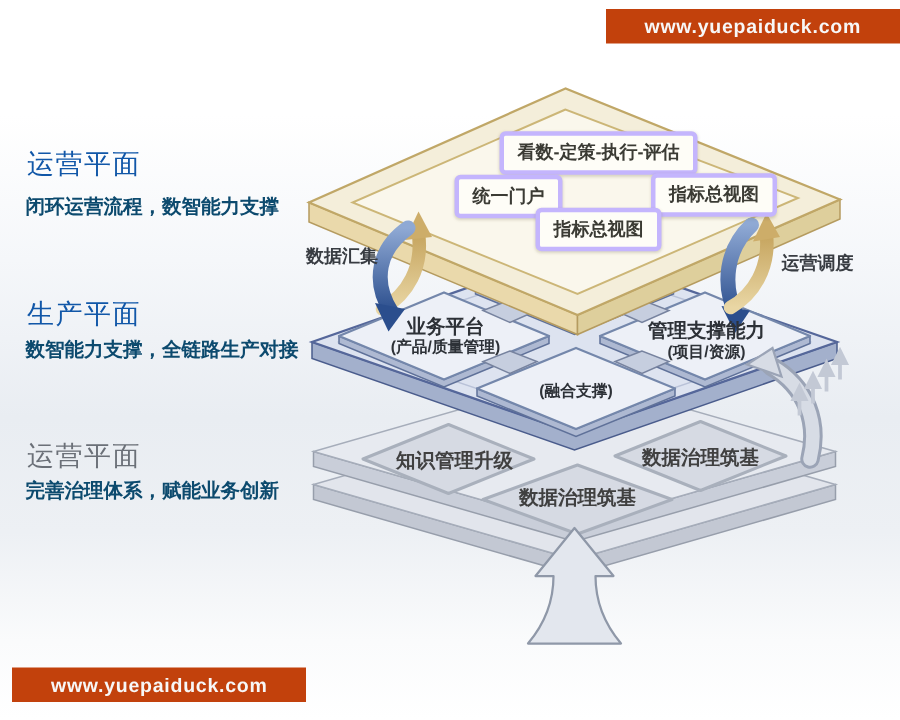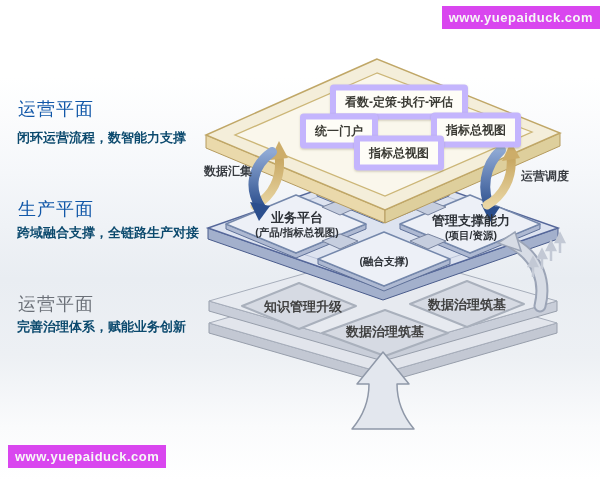--- a/index.html
+++ b/index.html
@@ -5,29 +5,29 @@
   html,body{margin:0;padding:0;}
   #canvas{
     position:relative;width:600px;height:480px;overflow:hidden;
     background:#ffffff;
     font-family:"Liberation Sans","DejaVu Sans",sans-serif;
   }
   .bgwash{position:absolute;inset:0;
     background:linear-gradient(180deg,#ffffff 0%,#ffffff 16%,#f5f7fa 36%,#e9edf2 58%,#edf0f4 74%,#fafbfc 89%,#ffffff 100%);}
   svg{position:absolute;left:0;top:0;}
   .abs{position:absolute;transform:translate(-50%,-50%);white-space:nowrap;}
-  .wm{position:absolute;background:#d946ef;color:#f7f7f7;font-weight:bold;
-      font-size:13px;padding:4px 7px;letter-spacing:0.5px;}
+  .wm{position:absolute;background:#c2410c;color:#f7f7f7;font-weight:bold;
+      font-size:13px;padding:4px 26px;letter-spacing:0.5px;}
   .wm.tr{top:6px;right:0;}
   .wm.bl{left:8px;top:445px;}
   .plane-title{position:absolute;font-size:18px;font-weight:normal;letter-spacing:1px;line-height:1;}
   .plane-title.blue{color:#1157a8;}
   .plane-title.gray{color:#6b7078;}
   .plane-sub{position:absolute;font-size:13px;font-weight:bold;color:#0c4a6e;line-height:1;}
-  .obox{background:#fefdf7;border:6px solid #c4b5fd;border-radius:4px;
+  .obox{background:#fefdf7;border:3px solid #c4b5fd;border-radius:4px;
         font-size:12px;font-weight:bold;color:#3b3b34;padding:3px 9px;
         box-shadow:0 1px 2px rgba(120,110,70,.25);}
   .tile-wrap{text-align:center;line-height:1.2;}
   .tile-title{font-size:13px;font-weight:bold;color:#2d3137;}
   .tile-sub{font-size:10.5px;font-weight:bold;color:#2d3137;}
   .btile{font-size:13px;font-weight:bold;color:#404040;}
   .flow-label{font-size:12px;font-weight:bold;color:#383c42;}
 </style>
 </head>
 <body>
@@ -126,32 +126,32 @@
         <polygon points="556,242 564,242 560,234"></polygon>
     </g>
   </svg>
 
   <div class="wm tr">www.yuepaiduck.com</div>
   <div class="wm bl">www.yuepaiduck.com</div>
 
   <div class="plane-title blue" style="left:18px;top:100px">运营平面</div>
   <div class="plane-sub" style="left:17px;top:131px">闭环运营流程，数智能力支撑</div>
   <div class="plane-title blue" style="left:18px;top:200px">生产平面</div>
-  <div class="plane-sub" style="left:17px;top:226px">跨域融合支撑，全链路生产对接</div>
+  <div class="plane-sub" style="left:17px;top:226px">数智能力支撑，全链路生产对接</div>
   <div class="plane-title gray" style="left:18px;top:295px">运营平面</div>
   <div class="plane-sub" style="left:17px;top:320px">完善治理体系，赋能业务创新</div>
 
   <div class="abs obox" style="left:399px;top:102px">看数-定策-执行-评估</div>
   <div class="abs obox" style="left:339px;top:131px">统一门户</div>
   <div class="abs obox" style="left:476px;top:130px">指标总视图</div>
   <div class="abs obox" style="left:399px;top:153px">指标总视图</div>
 
   <div class="abs tile-wrap" style="left:297px;top:224px">
     <div class="tile-title">业务平台</div>
-    <div class="tile-sub">(产品/指标总视图)</div>
+    <div class="tile-sub">(产品/质量管理)</div>
   </div>
   <div class="abs tile-wrap" style="left:471px;top:227px">
     <div class="tile-title">管理支撑能力</div>
     <div class="tile-sub">(项目/资源)</div>
   </div>
   <div class="abs tile-wrap" style="left:384px;top:261px">
     <div class="tile-sub">(融合支撑)</div>
   </div>
 
   <div class="abs btile" style="left:303px;top:307px">知识管理升级</div>

